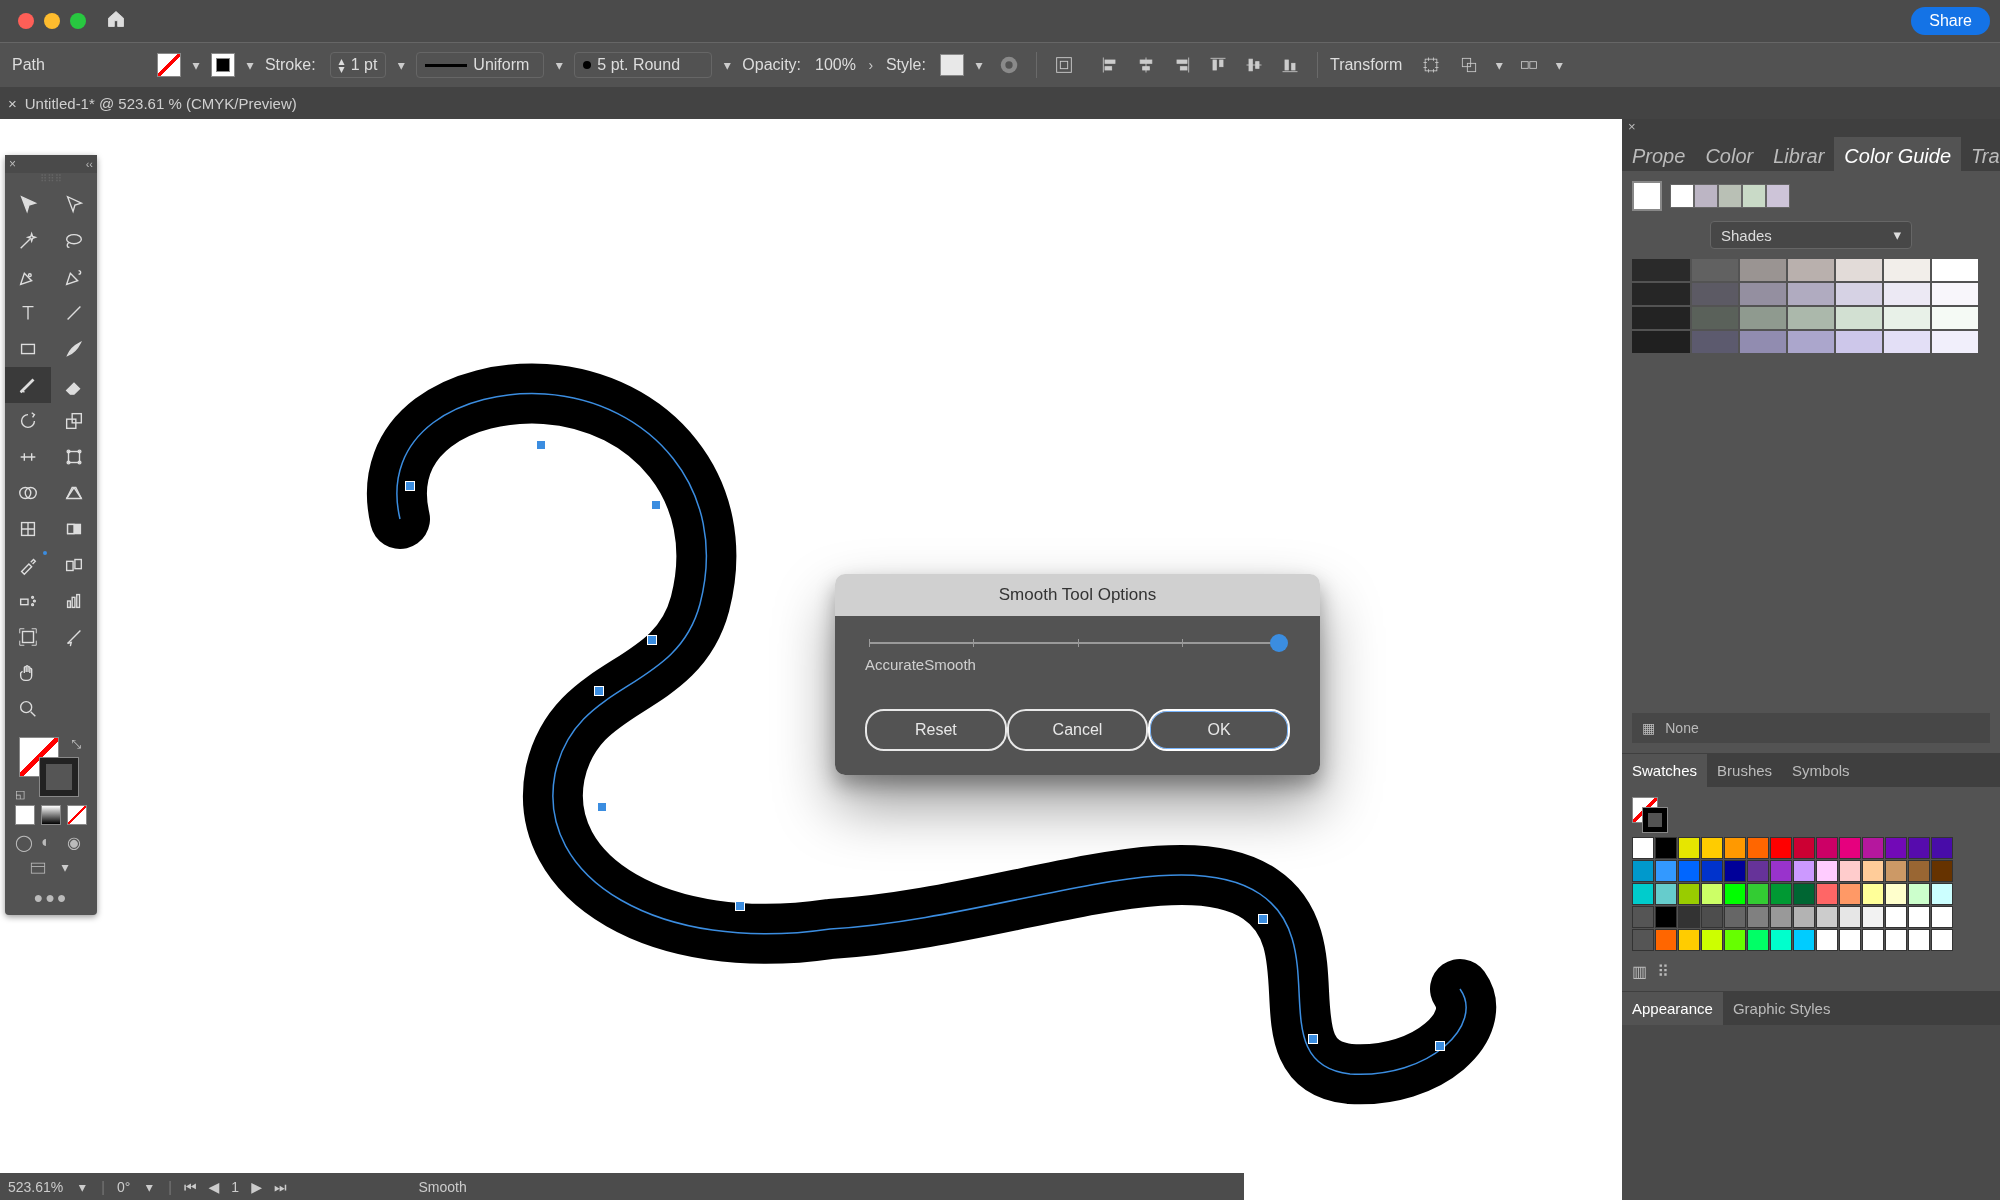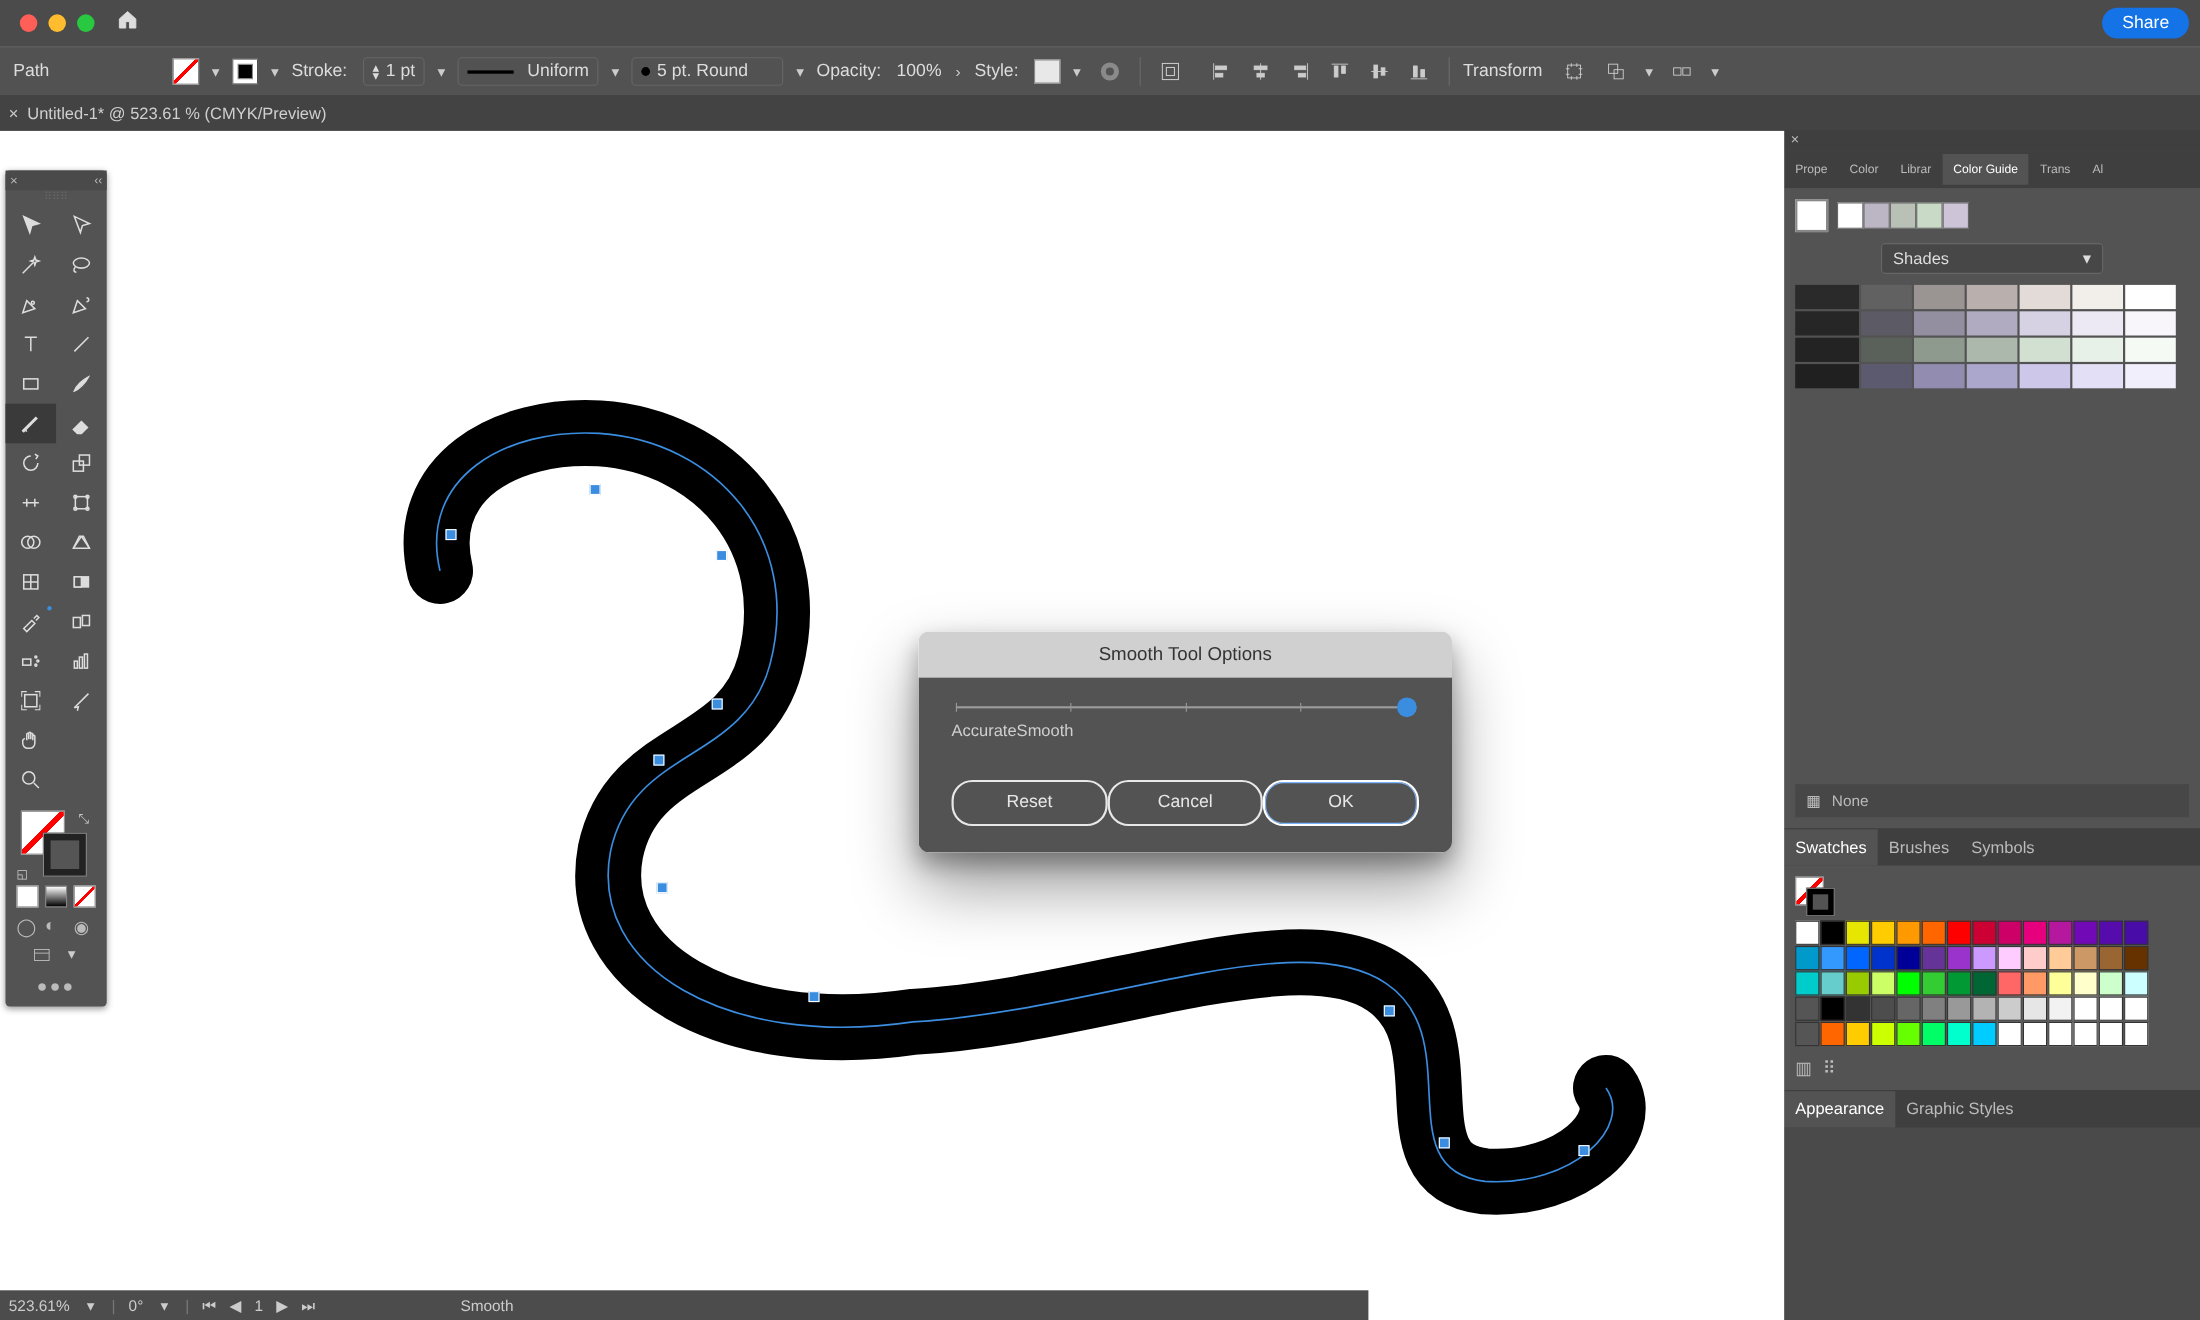--- a/index.html
+++ b/index.html
@@ -85,21 +85,21 @@
   .cs-black{background:#000;}
   .cs-none{background:#fff;position:relative;}
   .cs-none::after{content:"";position:absolute;inset:0;background:linear-gradient(to top left,transparent 45%,red 45%,red 55%,transparent 55%);}
   .mode-row{display:flex;gap:8px;padding:8px 10px 0;color:#bbb;}
   .mode-row span{width:18px;height:18px;cursor:pointer;}
   .edit-row{display:flex;justify-content:center;padding:10px 0 0;}
   .dots{color:#bbb;letter-spacing:2px;}
   
   .rpanels{width:378px;background:var(--panel-dark);display:flex;flex-direction:column;}
   .rp-close{height:18px;padding-left:6px;color:#bbb;font-size:13px;cursor:pointer;background:#3f3f3f;}
-  .rtabs{display:flex;background:#3f3f3f;height:34px;align-items:center;font-size:11px;}
+  .rtabs{display:flex;background:#3f3f3f;height:34px;align-items:flex-start;font-size:20px;font-style:italic;}
   .rtab{padding:8px 10px;color:#bbb;cursor:pointer;white-space:nowrap;}
   .rtab.active{color:#fff;background:var(--panel);}
   .cg-body{background:var(--panel);padding:10px;flex-shrink:0;}
   .cg-row1{display:flex;gap:8px;align-items:center;}
   .cg-base{width:26px;height:26px;background:#fff;border:2px solid #888;}
   .cg-strip{display:flex;}
   .cg-strip span{width:22px;height:22px;border:1px solid #666;}
   .shades-sel{margin-top:10px;background:#474747;border:1px solid #666;border-radius:4px;padding:4px 10px;color:#ddd;font-size:15px;display:flex;justify-content:space-between;align-items:center;width:180px;margin-left:auto;margin-right:auto;}
   .cg-grid{margin-top:10px;display:grid;grid-template-columns:58px repeat(6,46px);grid-auto-rows:22px;gap:2px;}
   .cg-grid span{display:block;}
@@ -142,21 +142,21 @@
   <span class="swatch diag"></span>
   <span class="chev">▾</span>
   <span class="swatch black" style="box-shadow:inset 0 0 0 4px #fff,inset 0 0 0 5px #888;"></span>
   <span class="chev">▾</span>
   <span class="ob-label">Stroke:</span>
   <div class="field">
     <span style="font-size:12px;line-height:8px;">▴<br>▾</span>
     <span>1 pt</span>
   </div>
   <span class="chev">▾</span>
-  <div class="field" style="width:110px;justify-content:space-between;">
+  <div class="field" style="width:110px;">
     <span class="stroke-preview"></span>
     <span>Uniform</span>
   </div>
   <span class="chev">▾</span>
   <div class="field" style="width:120px;">
     <span class="circ"></span>
     <span>5 pt. Round</span>
   </div>
   <span class="chev">▾</span>
   <span class="ob-label">Opacity:</span>

